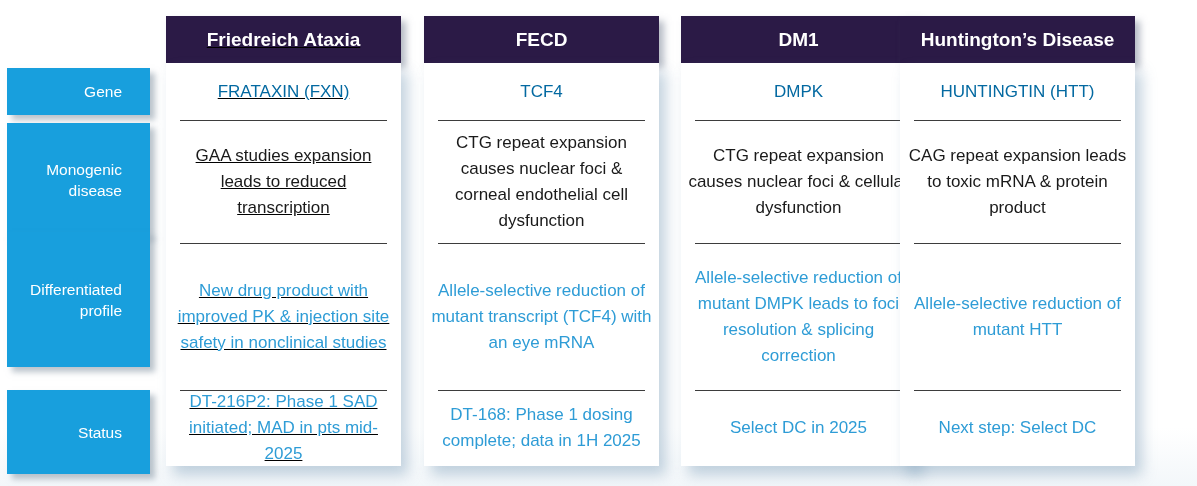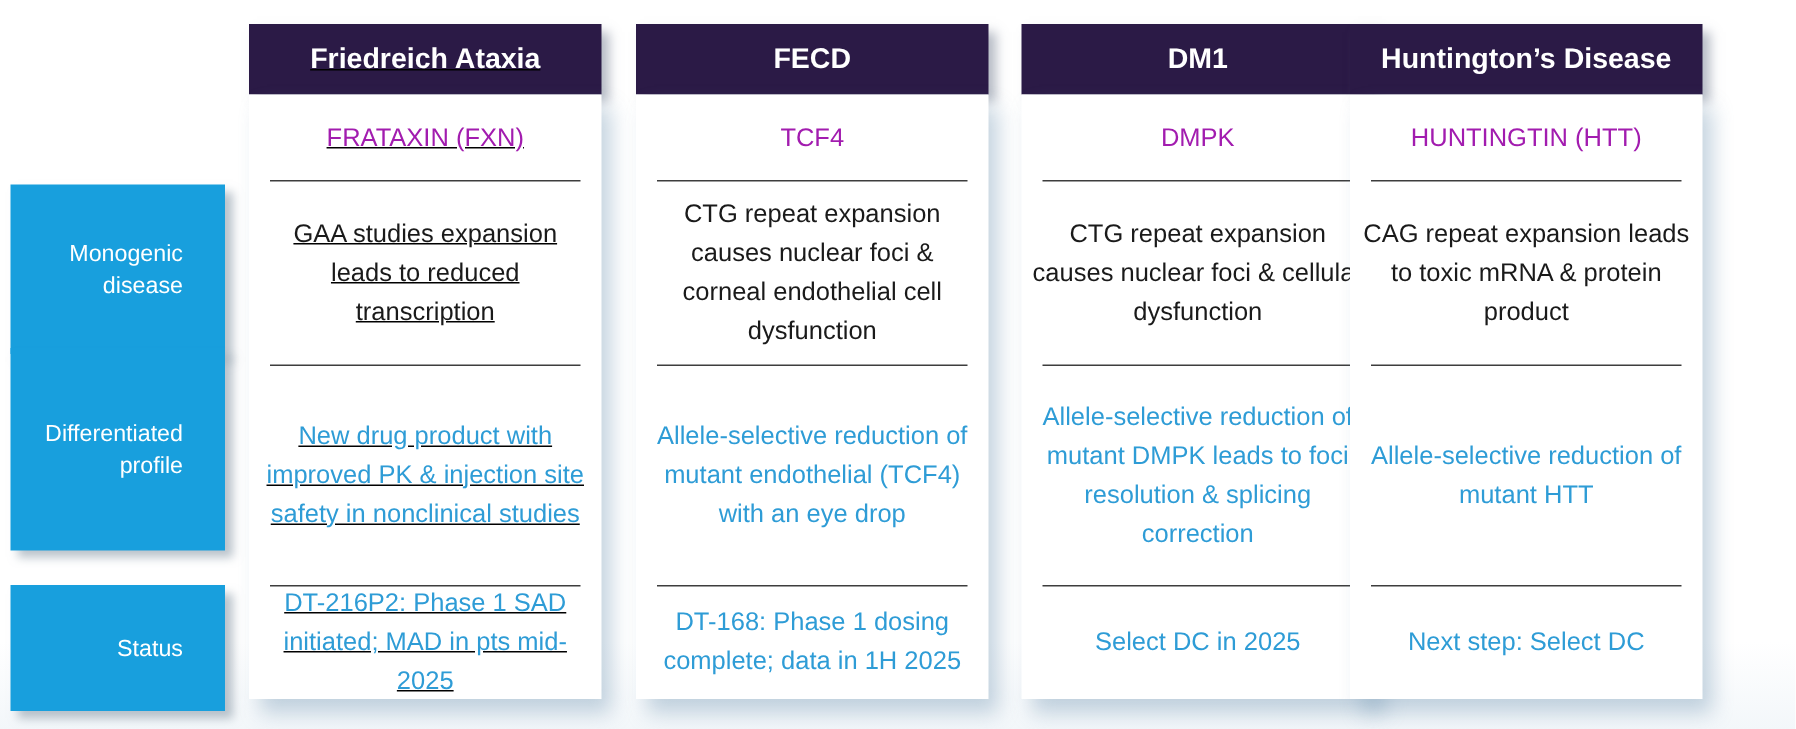--- a/index.html
+++ b/index.html
@@ -80,50 +80,51 @@
     line-height: 26px;
   }
   .card-row:not(:first-child)::before {
     content: "";
     position: absolute;
     top: 0;
     left: 6%;
     width: 88%;
     border-top: 1.5px solid #3d3d3d;
   }
-  .row-gene          { height: 57px;  color: #a21caf; }
+  .row-gene          { height: 57px;  color: #0369a1; }
   .row-monogenic     { height: 123px; color: #1a1a1a; }
   .row-differentiated{ height: 147px; color: #2e9cd6; }
   .row-status        { height: 76px;  color: #2e9cd6; }
 </style>
 </head>
 <body>
 
 <div class="canvas">
 
+  <div class="side-box side-gene">Gene</div>
   <div class="side-box side-monogenic">Monogenic disease</div>
   <div class="side-box side-differentiated">Differentiated profile</div>
   <div class="side-box side-status">Status</div>
 
   <div class="col col-0">
     <div class="col-header">Friedreich Ataxia</div>
     <div class="card">
       <div class="card-row row-gene">FRATAXIN (FXN)</div>
       <div class="card-row row-monogenic">GAA studies expansion leads to reduced transcription</div>
       <div class="card-row row-differentiated">New drug product with improved PK &amp; injection site safety in nonclinical studies</div>
       <div class="card-row row-status">DT-216P2: Phase 1 SAD initiated; MAD in pts mid-2025</div>
     </div>
   </div>
 
   <div class="col col-1">
     <div class="col-header">FECD</div>
     <div class="card">
       <div class="card-row row-gene">TCF4</div>
       <div class="card-row row-monogenic">CTG repeat expansion causes nuclear foci &amp; corneal endothelial cell dysfunction</div>
-      <div class="card-row row-differentiated">Allele-selective reduction of mutant endothelial (TCF4) with an eye drop</div>
+      <div class="card-row row-differentiated">Allele-selective reduction of mutant transcript (TCF4) with an eye mRNA</div>
       <div class="card-row row-status">DT-168: Phase 1 dosing complete; data in 1H 2025</div>
     </div>
   </div>
 
   <div class="col col-2">
     <div class="col-header">DM1</div>
     <div class="card">
       <div class="card-row row-gene">DMPK</div>
       <div class="card-row row-monogenic">CTG repeat expansion causes nuclear foci &amp; cellular dysfunction</div>
       <div class="card-row row-differentiated">Allele-selective reduction of mutant DMPK leads to foci resolution &amp; splicing correction</div>

